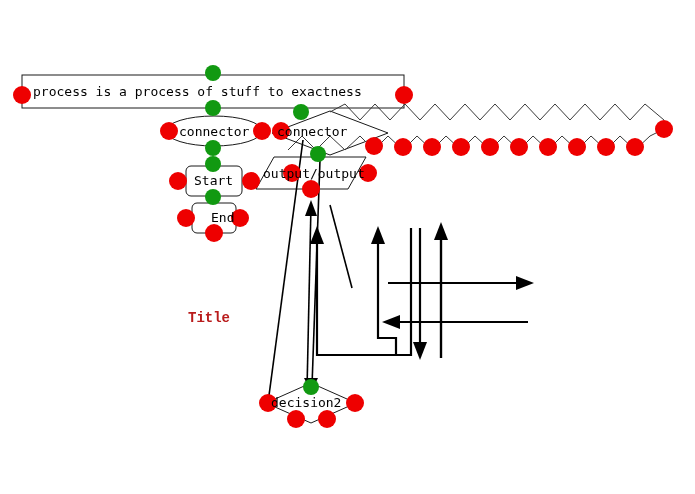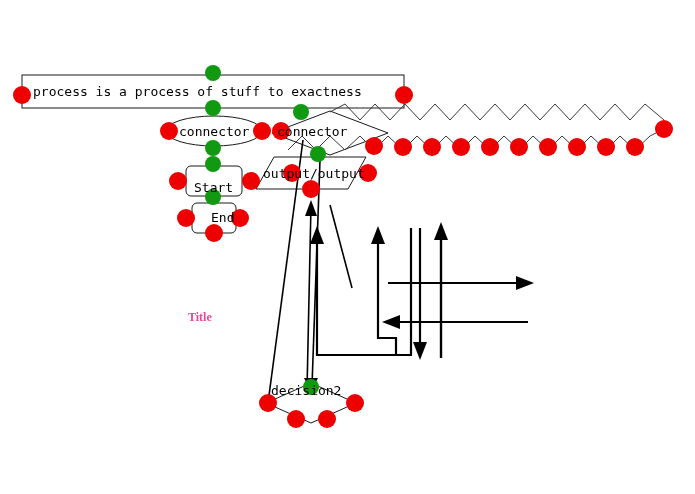--- a/index.html
+++ b/index.html
@@ -26,24 +26,24 @@
     position: absolute;
     font-family: "DejaVu Sans Mono", "Liberation Mono", monospace;
     font-size: 13px;
     color: #000000;
     white-space: nowrap;
     line-height: 1;
     pointer-events: none;
   }
   .title-label {
     position: absolute;
-    font-family: Liberation Serif, serif;
-    font-size: 12px;
+    font-family: Liberation Mono, monospace;
+    font-size: 14px;
     font-weight: bold;
-    color: #ec4899;
+    color: #b91c1c;
     white-space: nowrap;
   }
   .shape-stroke { fill: #ffffff; stroke: #1a1a1a; stroke-width: 1; }
   .shape-none { fill: none; stroke: #1a1a1a; stroke-width: 1; }
   .zig { fill: none; stroke: #3a3a3a; stroke-width: 1; }
   .conn-line { fill: none; stroke: #000000; stroke-width: 1.6; }
   .arrow-line { fill: none; stroke: #000000; stroke-width: 2.2; }
   .handle-red { fill: #ee0000; }
   .handle-green { fill: #119911; }
 </style>
@@ -162,23 +162,23 @@
       <circle class="handle-green" cx="311" cy="387" r="8"></circle>
     </g>
   </svg>
 
   <div class="node-label" style="left:33px; top:85px;">process is a process of stuff to exactness</div>
 
   <div class="node-label" style="left:179px; top:125px;">connector</div>
 
   <div class="node-label" style="left:277px; top:125px;">connector</div>
 
-  <div class="node-label" style="left:194px; top:174px;margin-top:7px;">Start</div>
+  <div class="node-label" style="left:194px; top:174px;">Start</div>
 
   <div class="node-label" style="left:211px; top:211px;">End</div>
 
   <div class="node-label" style="left:263px; top:167px;">output/output</div>
 
-  <div class="node-label" style="left:271px; top:384px;">decision2</div>
+  <div class="node-label" style="left:271px; top:396px;">decision2</div>
 
   <div class="title-label" style="left:188px; top:310px;">Title</div>
 
 </div>
 
 </body></html>

